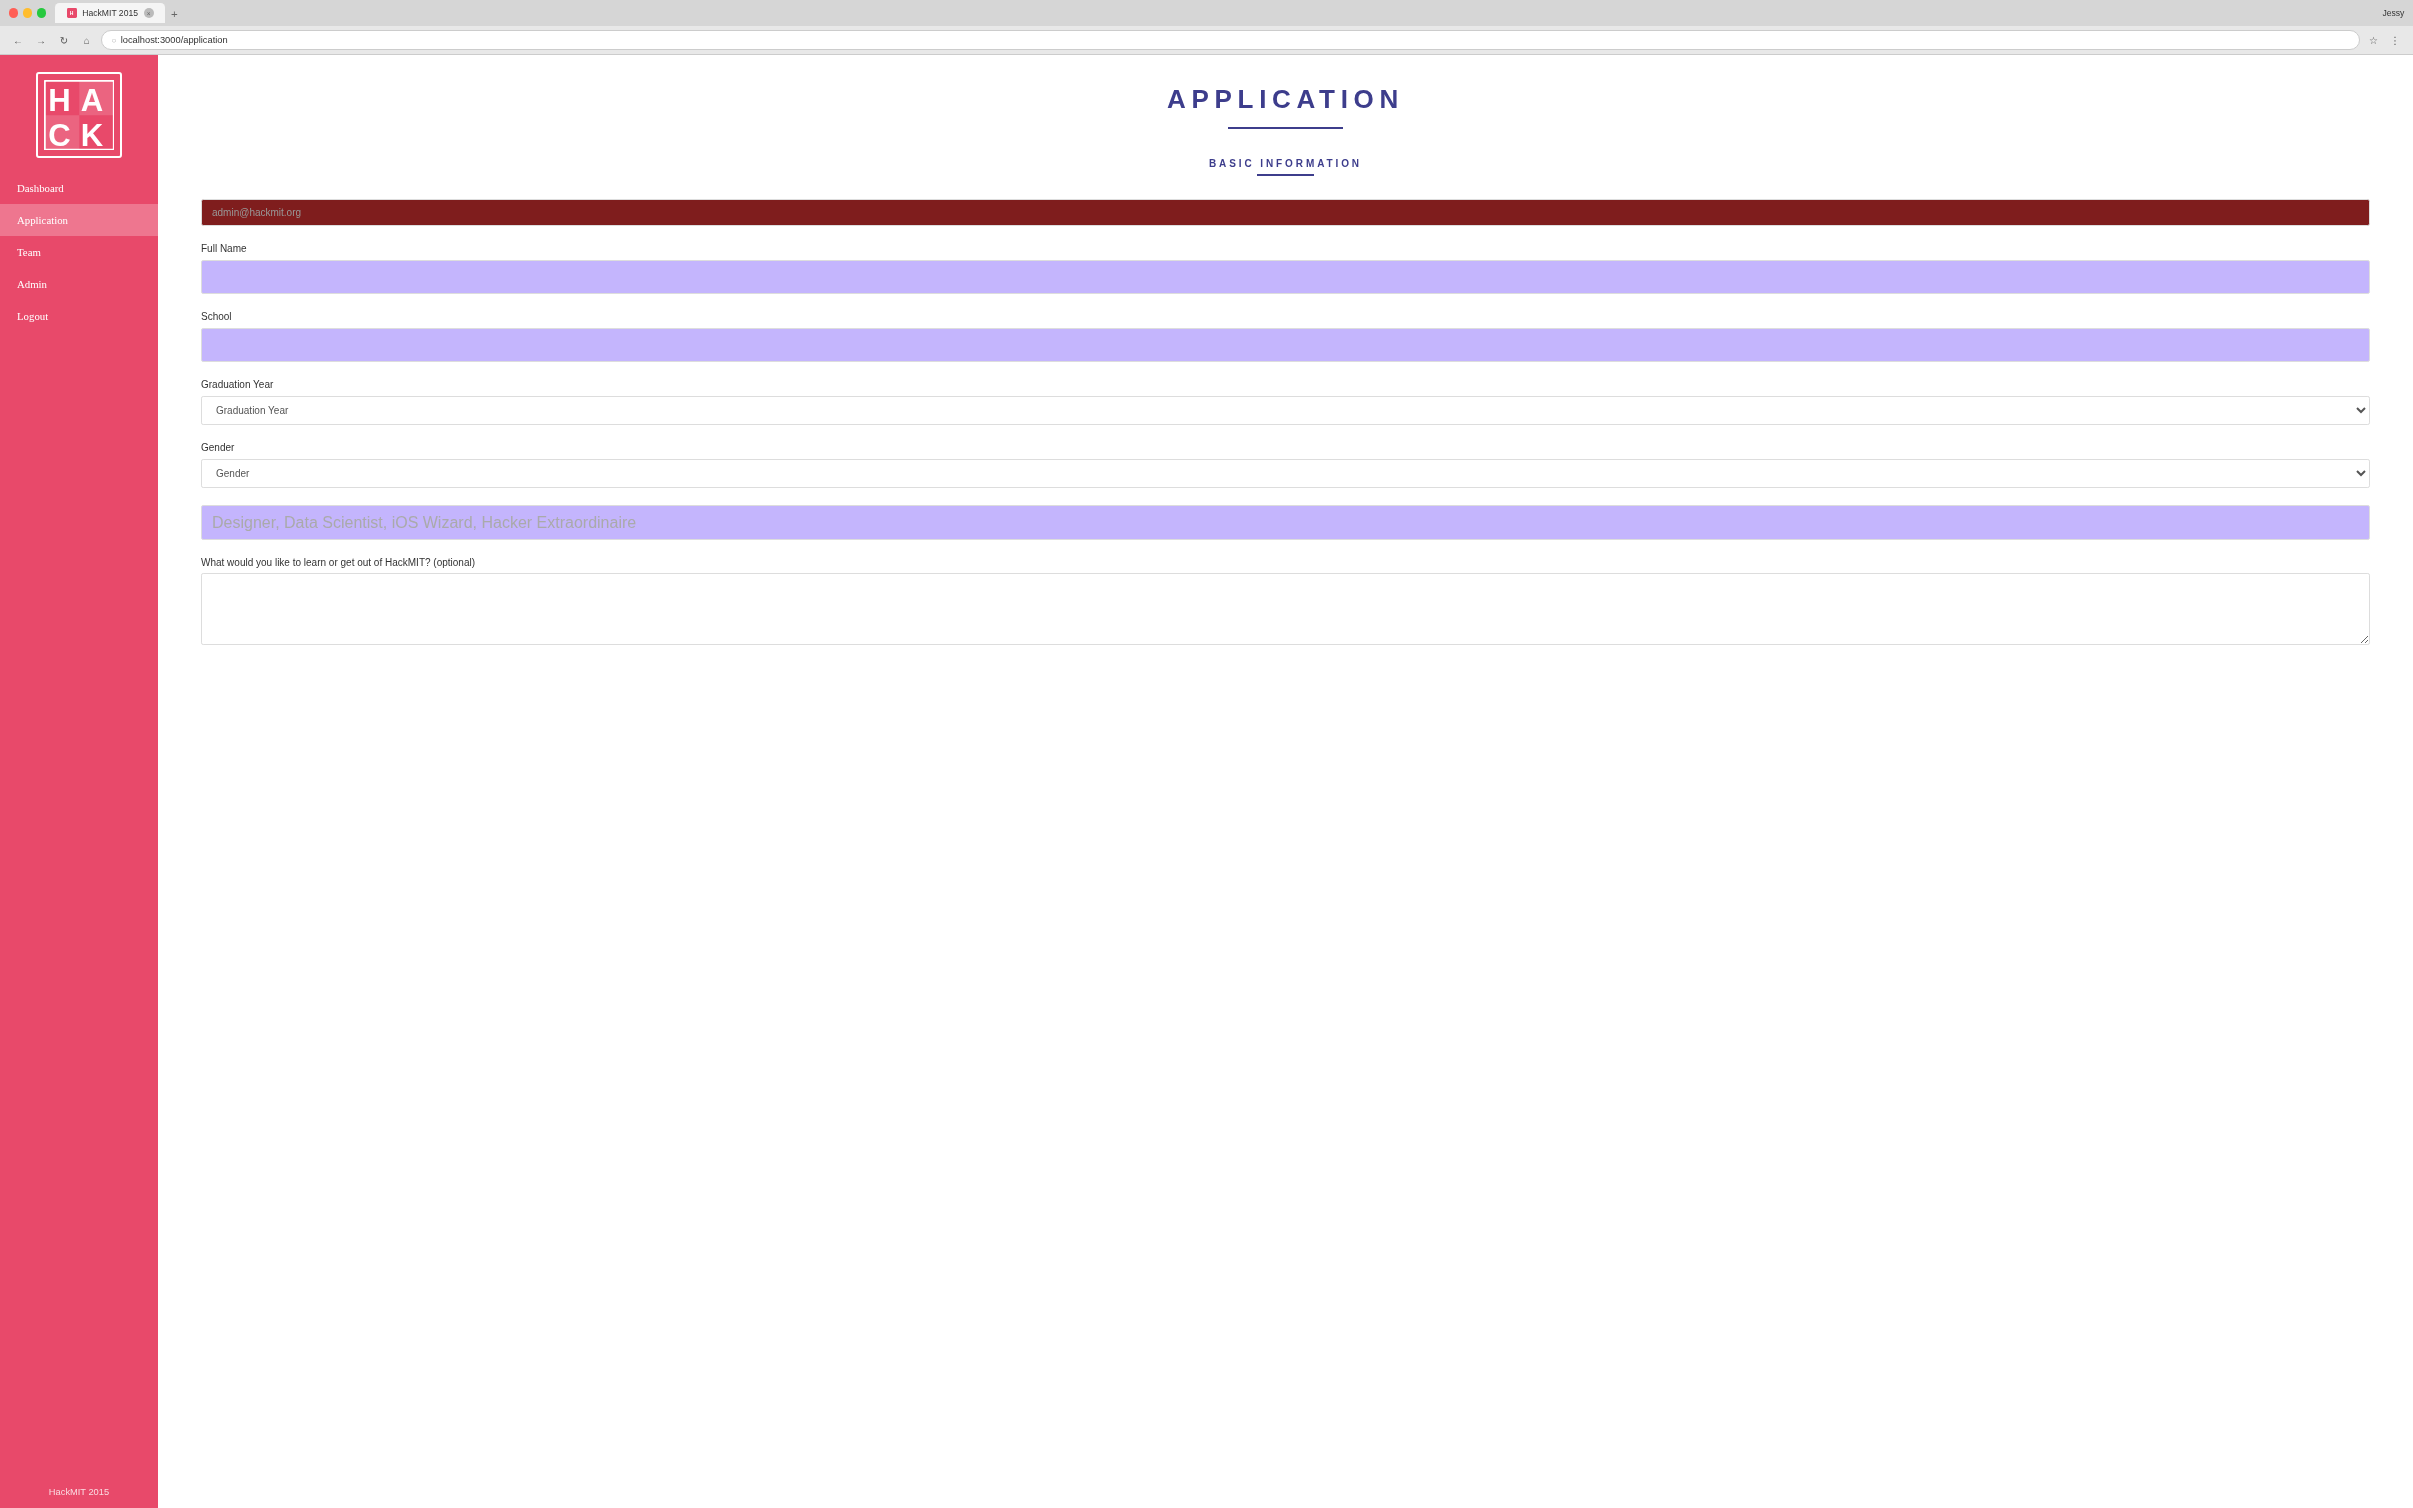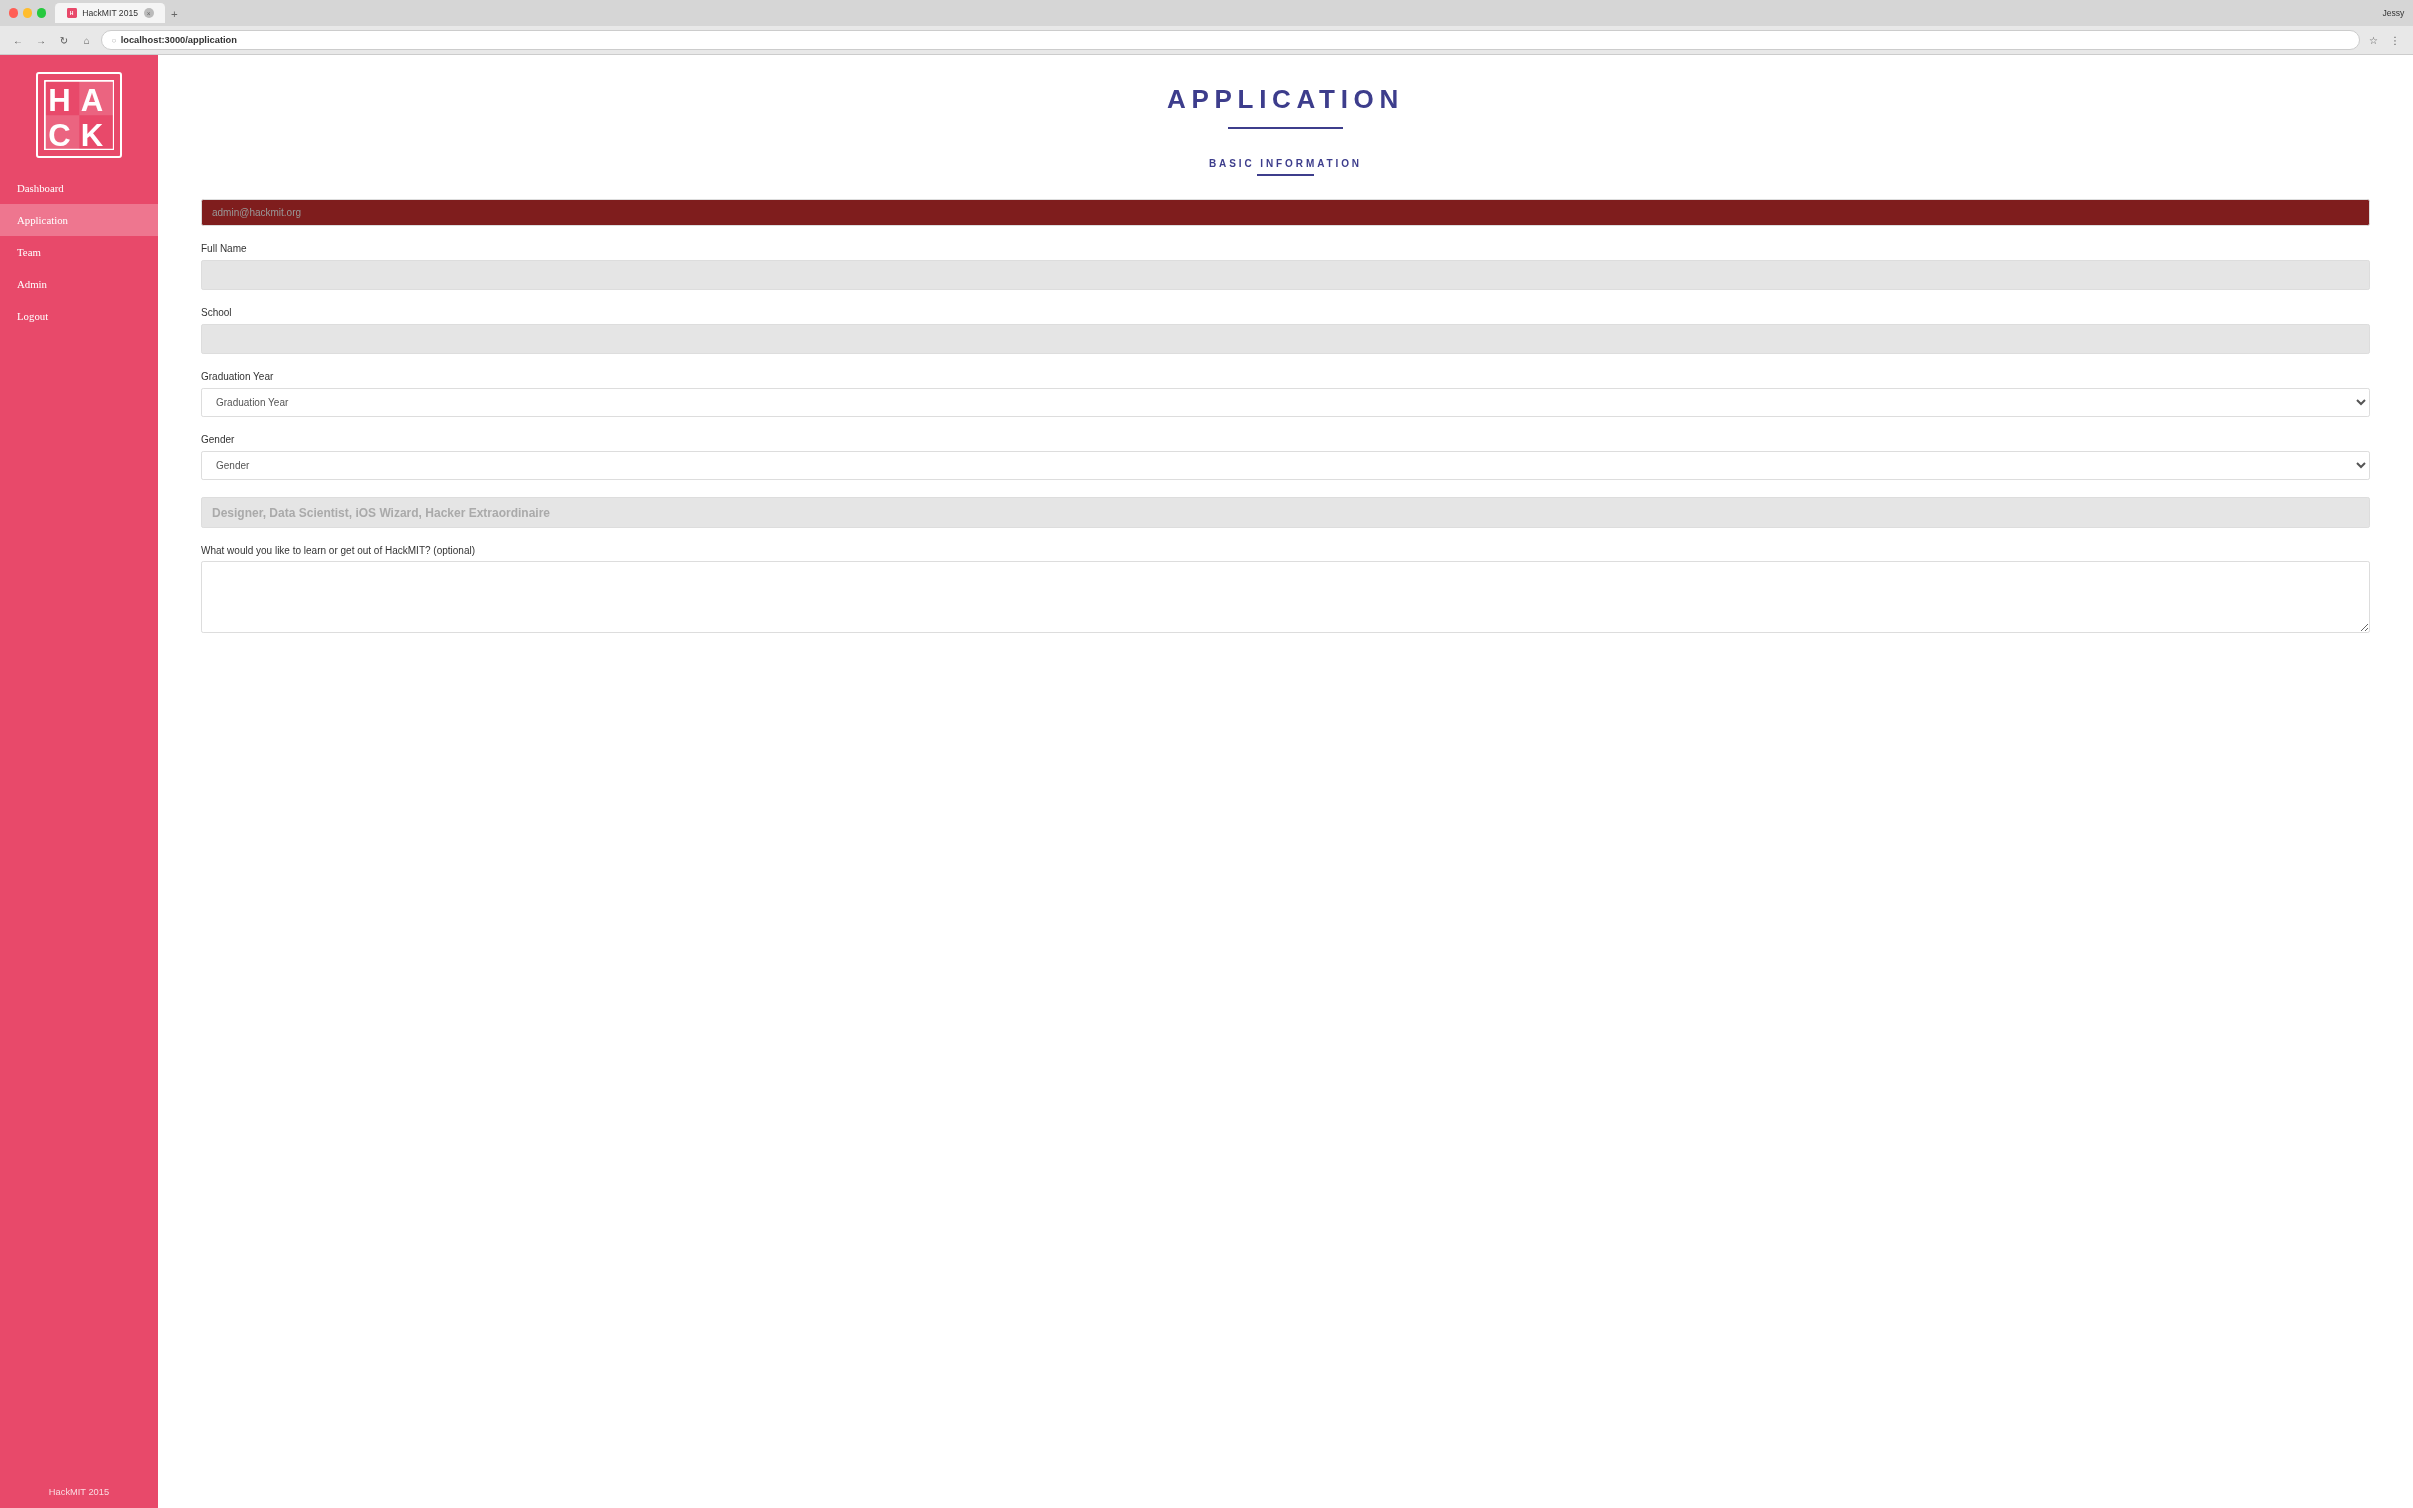--- a/index.html
+++ b/index.html
@@ -146,21 +146,20 @@
     }
 
     .address-bar .lock-icon {
       color: #aaa;
       font-size: 8px;
     }
 
     .address-text {
       font-size: 9.3px;
       color: #333;
-      font-weight: bold;
     }
 
     .toolbar-right {
       display: flex;
       gap: 2.9px;
       align-items: center;
     }
 
     
     .app-layout {
@@ -275,25 +274,24 @@
       color: #333;
       margin-bottom: 5.7px;
       font-weight: 500;
     }
 
     .form-input {
       width: 100%;
       padding: 7.2px 10px;
       border: 0.7px solid #ddd;
       border-radius: 2.2px;
-      font-size: 12px;
-      color: #333;
-      background: #e5e5e5;
+      font-size: 16px;
+      color: #333;
+      background: #c4b5fd;
       outline: none;
-      font-weight: bold;
     }
 
     .form-input::placeholder {
       color: #aaa;
     }
 
     .form-select {
       width: 100%;
       padding: 7.2px 10px;
       border: 0.7px solid #ddd;

